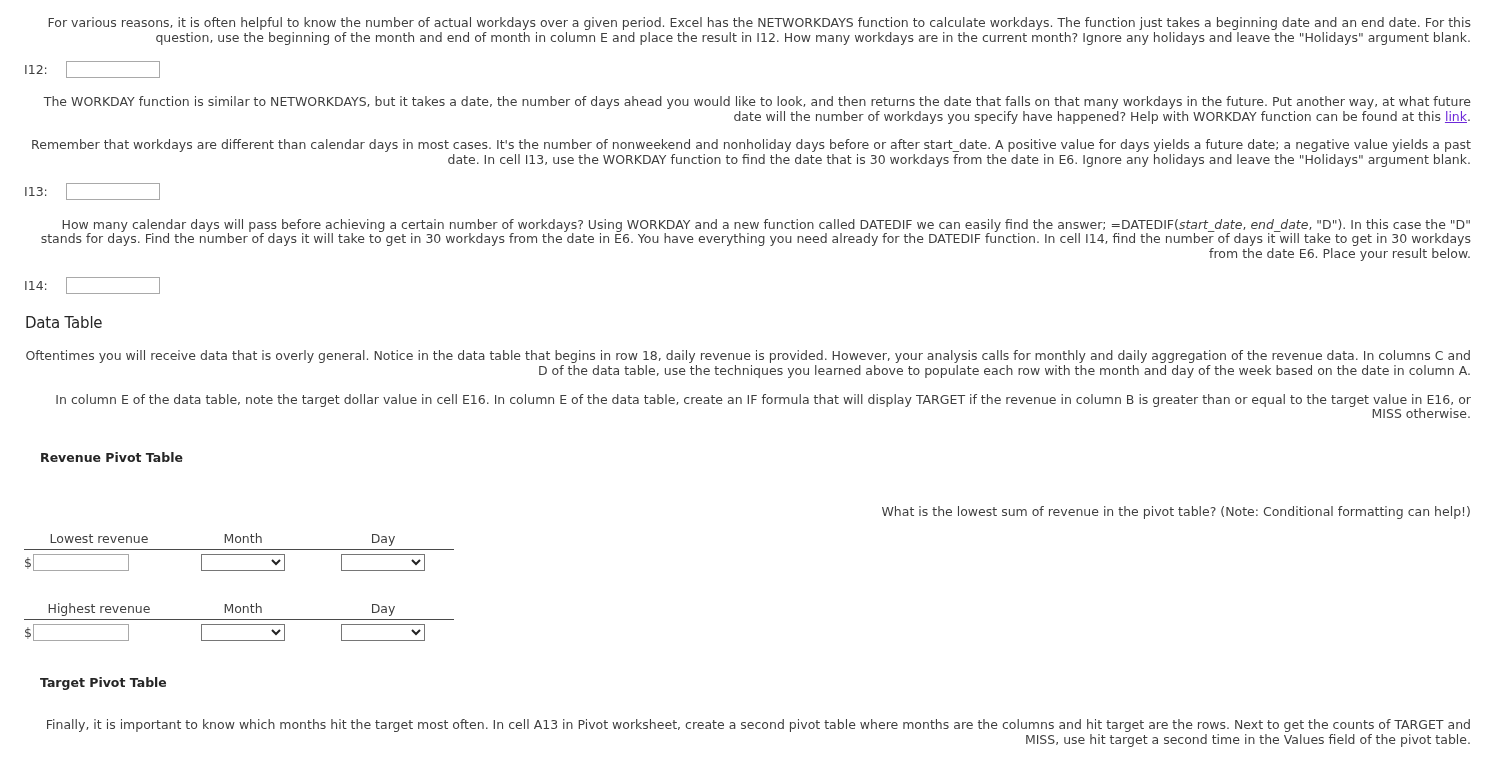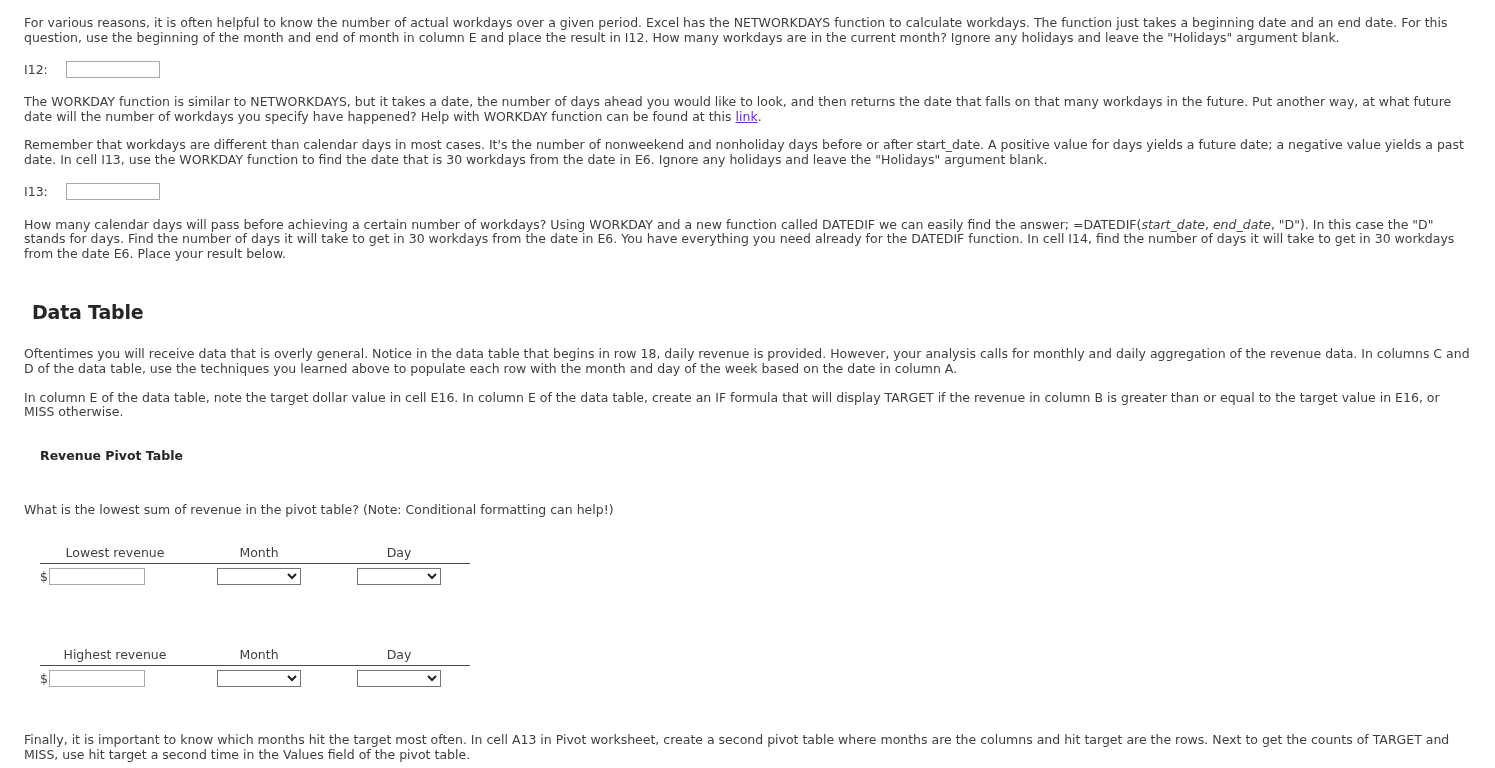--- a/index.html
+++ b/index.html
@@ -19,20 +19,21 @@
     padding: 16px 24px 0 24px;
     box-sizing: border-box;
     width: 1495px;
   }
   p.para {
     margin: 0 0 0 0;
     line-height: 14.6px;
     color: #3f3f3f;
     font-size: 12.5px;
     max-width: 1447px;
+    text-align: right;
   }
   .gap-12 { height: 12px; }
   .gap-14 { height: 14px; }
   .gap-16 { height: 16px; }
   .gap-18 { height: 18px; }
 
   .answer-row {
     display: flex;
     align-items: center;
     gap: 18px;
@@ -49,40 +50,40 @@
     border: 1px solid #a9a9a9;
     background: #ffffff;
     font-family: "DejaVu Sans", sans-serif;
     font-size: 12px;
     padding: 0 2px;
     box-sizing: content-box;
     outline: none;
   }
   h2.section-title {
     font-family: "DejaVu Sans", sans-serif;
-    font-size: 19px;
-    font-weight: bold;
+    font-size: 15px;
+    font-weight: normal;
     color: #262626;
-    margin: 8px;
+    margin: 1px;
     letter-spacing: -0.2px;
   }
   h3.sub-title {
     font-family: "DejaVu Sans", sans-serif;
     font-size: 12.5px;
     font-weight: bold;
     color: #262626;
     margin: 16px;
   }
   a.inline-link {
     color: #6d28d9;
     text-decoration: underline;
   }
   .qtable {
     border-collapse: collapse;
-    margin: 16px;
+    margin: 0;
   }
   .qtable th {
     font-weight: normal;
     font-size: 12.5px;
     color: #3f3f3f;
     text-align: center;
     padding: 0 0 3px 0;
     border-bottom: 1px solid #4a4a4a;
   }
   .qtable td {
@@ -174,20 +175,24 @@
     <span class="answer-label">I13:</span>
     <input class="cellbox" type="text" value="" style="">
   </div>
 
   <div class="gap-16"></div>
 
   <p class="para"><span>How many calendar days will pass before achieving a certain number of workdays? Using WORKDAY and a new function called DATEDIF we can easily find the answer; =DATEDIF(</span><em class="arg">start_date</em><span>, </span><em class="arg">end_date</em><span>, "D"). In this case the "D" stands for days. Find the number of days it will take to get in 30 workdays from the date in E6. You have everything you need already for the DATEDIF function. In cell I14, find the number of days it will take to get in 30 workdays from the date E6. Place your result below.</span></p>
 
   <div class="gap-14"></div>
 
+  <div class="answer-row">
+    <span class="answer-label">I14:</span>
+    <input class="cellbox" type="text" value="" style="">
+  </div>
 
   <div class="gap-18"></div>
 
   <h2 class="section-title">Data Table</h2>
 
   <div class="gap-16"></div>
 
   <p class="para">Oftentimes you will receive data that is overly general. Notice in the data table that begins in row 18, daily revenue is provided. However, your analysis calls for monthly and daily aggregation of the revenue data. In columns C and D of the data table, use the techniques you learned above to populate each row with the month and day of the week based on the date in column A.</p>
 
   <div class="gap-14"></div>
@@ -267,20 +272,21 @@
           <div class="sel-wrap">
             <select class="dd"><option></option></select>
           </div>
         </td>
       </tr>
     </tbody>
   </table>
 
   <div class="gap-18"></div>
 
+  <h3 class="sub-title">Target Pivot Table</h3>
 
   <div class="gap-12"></div>
 
   <p class="para">Finally, it is important to know which months hit the target most often. In cell A13 in Pivot worksheet, create a second pivot table where months are the columns and hit target are the rows. Next to get the counts of TARGET and MISS, use hit target a second time in the Values field of the pivot table.</p>
 
   <div class="gap-12"></div>
 
 
   <div class="gap-12"></div>
 

